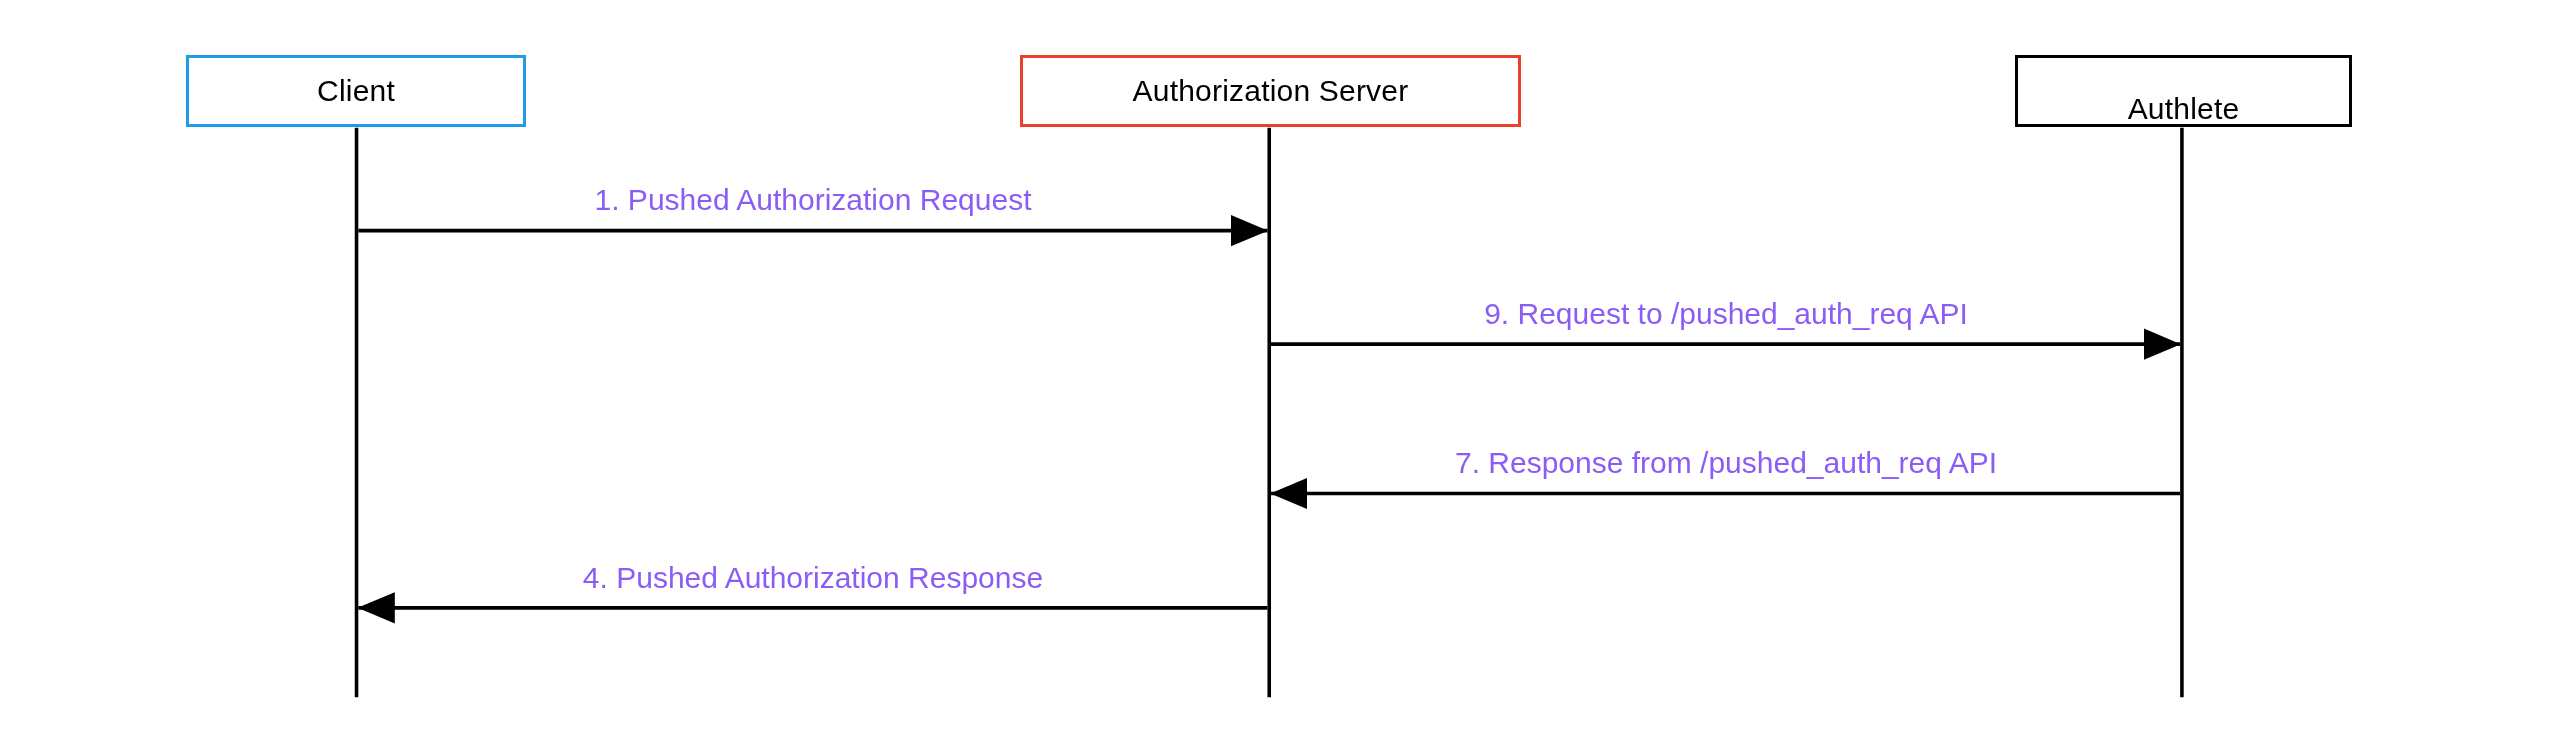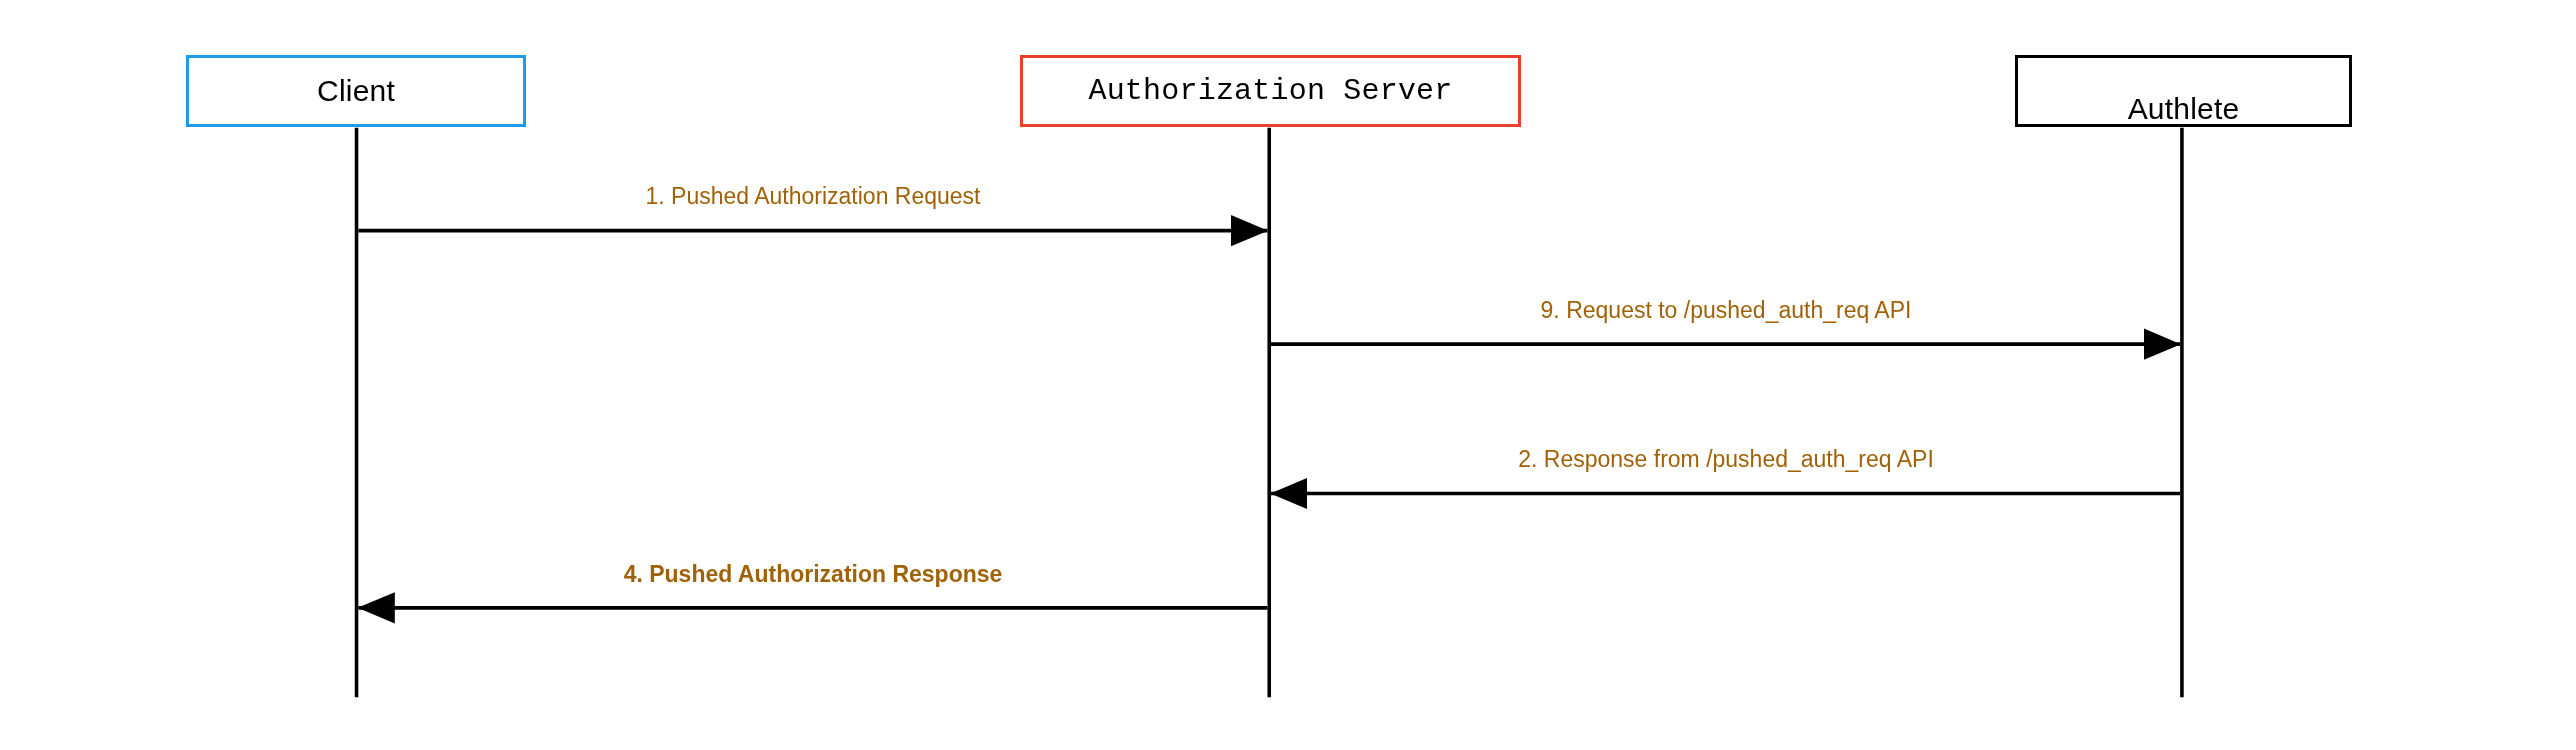--- a/index.html
+++ b/index.html
@@ -37,22 +37,22 @@
   }
   .participant-label {
     font-size: 30px;
     color: #000000;
     letter-spacing: 0.2px;
     line-height: 1;
     white-space: nowrap;
   }
   .message-label {
     position: absolute;
-    font-size: 23px;
-    color: #a16207;
+    font-size: 30px;
+    color: #8b5cf6;
     line-height: 1;
     white-space: nowrap;
     transform: translateX(-50%);
   }
 </style>
 </head>
 <body>
 
 <div id="diagram-root" style="width: 2576px; height: 750px; background: rgb(255, 255, 255);">
 
@@ -75,28 +75,28 @@
         <line x1="1421" y1="385" x2="2438" y2="385" stroke="#000000" stroke-width="4" marker-end="url(#arrowhead-right)"></line>
         <line x1="2438" y1="552" x2="1421" y2="552" stroke="#000000" stroke-width="4" marker-end="url(#arrowhead-left)"></line>
         <line x1="1417" y1="680" x2="400" y2="680" stroke="#000000" stroke-width="4" marker-end="url(#arrowhead-left)"></line>
       </g>
   </svg>
 
   <div id="participants-layer">
       <div class="participant-box" style="left: 186px; top: 55px; width: 340px; height: 72px; border: 3.6px solid rgb(30, 155, 233);">
         <span class="participant-label">Client</span>
       </div>
-      <div class="participant-box" style="left: 1020px; top: 55px; width: 501px; height: 72px; border: 3.6px solid rgb(232, 64, 42); font-family: Liberation Mono, monospace;">
+      <div class="participant-box" style="left: 1020px; top: 55px; width: 501px; height: 72px; border: 3.6px solid rgb(232, 64, 42);">
         <span class="participant-label">Authorization Server</span>
       </div>
       <div class="participant-box" style="left: 2015px; top: 55px; width: 337px; height: 72px; border: 3.6px solid rgb(0, 0, 0); align-items: flex-end;">
         <span class="participant-label">Authlete</span>
       </div>
     </div>
   <div id="labels-layer">
       <div class="message-label" style="left: 813px; top: 185px;">1. Pushed Authorization Request</div>
       <div class="message-label" style="left: 1726px; top: 299px;">9. Request to /pushed_auth_req API</div>
-      <div class="message-label" style="left: 1726px; top: 448px;">2. Response from /pushed_auth_req API</div>
-      <div class="message-label" style="left: 813px; top: 563px; font-weight: bold;">4. Pushed Authorization Response</div>
+      <div class="message-label" style="left: 1726px; top: 448px;">7. Response from /pushed_auth_req API</div>
+      <div class="message-label" style="left: 813px; top: 563px;">4. Pushed Authorization Response</div>
     </div>
 
 </div>
 
 
 </body></html>

